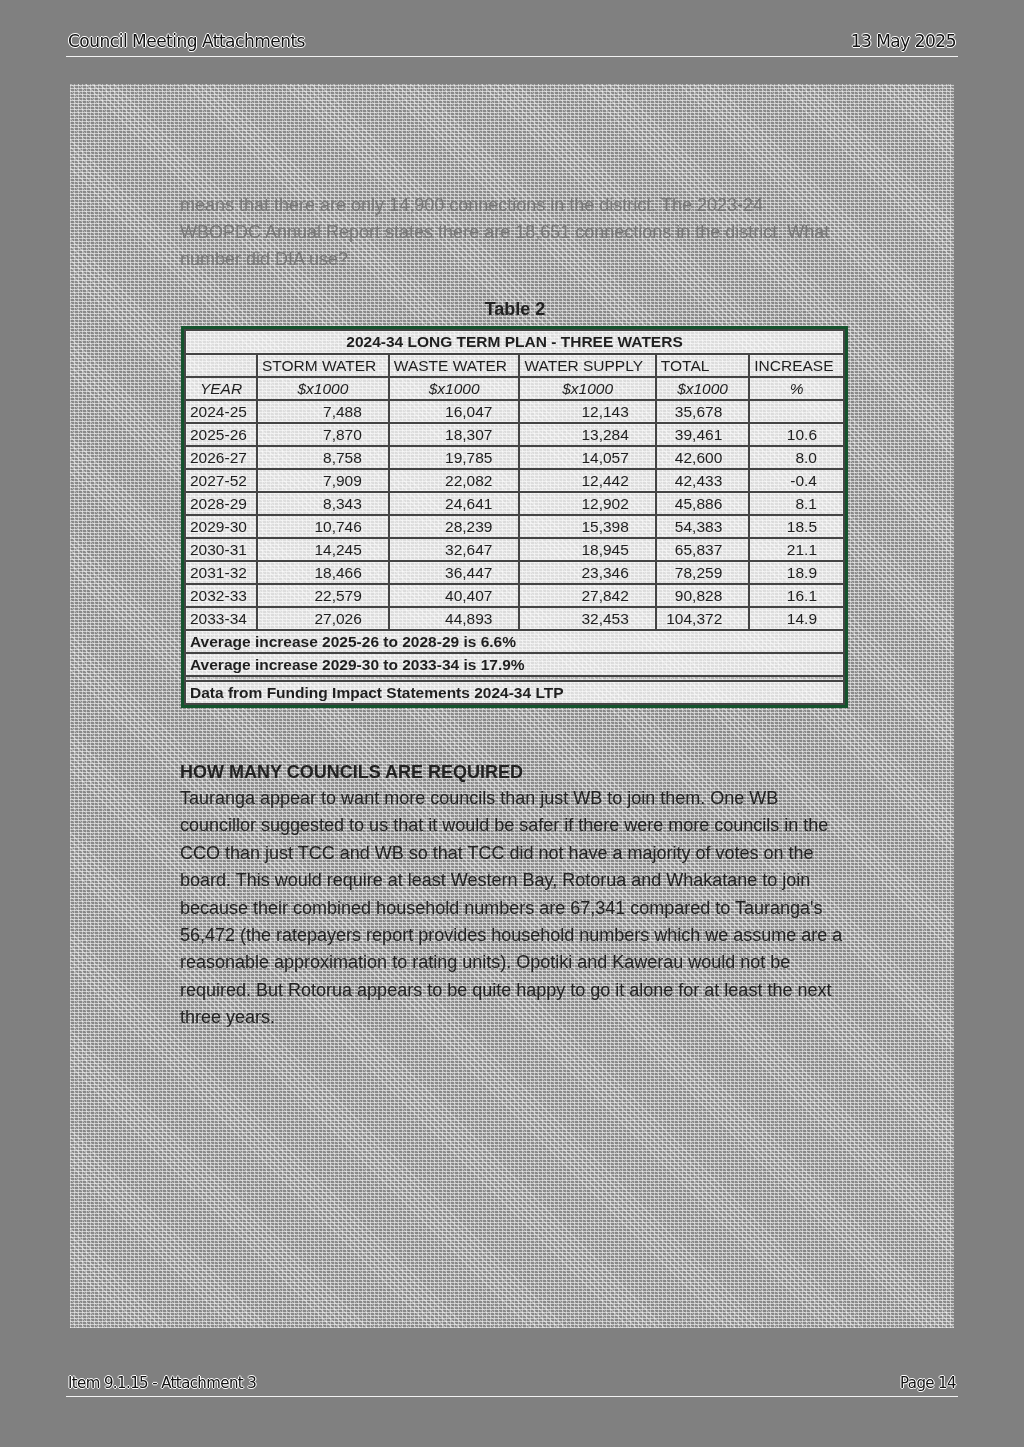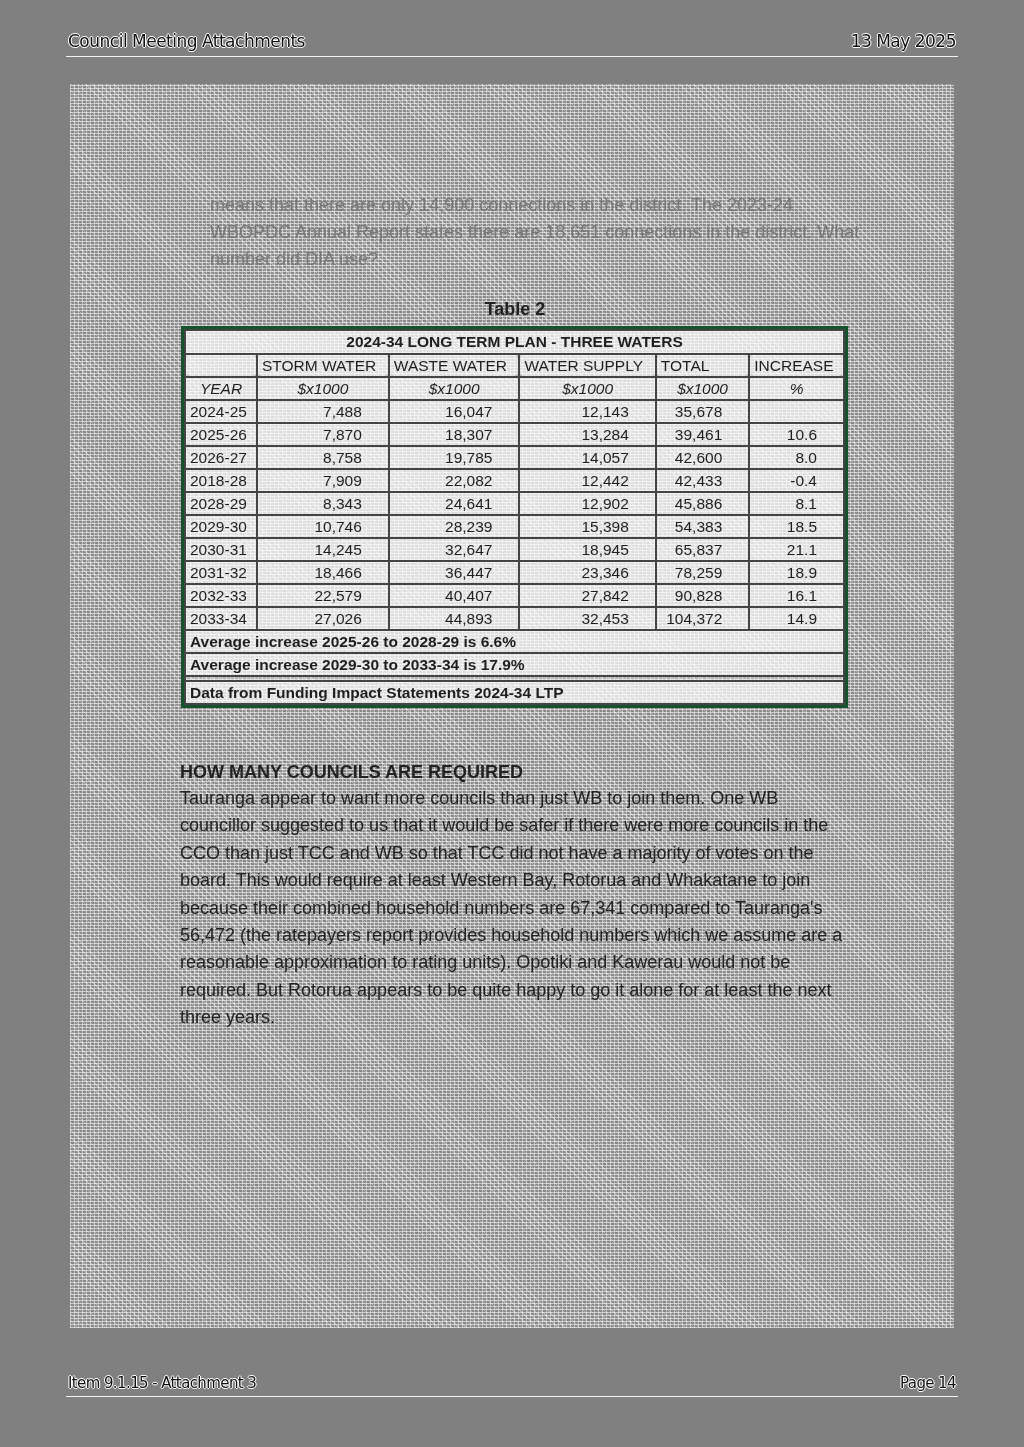--- a/index.html
+++ b/index.html
@@ -29,21 +29,21 @@
     position: absolute; left: 70px; top: 84px; width: 884px; height: 1244px;
     background-color: #8a8a8a;
     background-image:
       repeating-linear-gradient(0deg, rgba(255,255,255,0.55) 0 1px, transparent 1px 3px),
       repeating-linear-gradient(90deg, rgba(255,255,255,0.45) 0 1px, transparent 1px 4px),
       repeating-linear-gradient(45deg, rgba(255,255,255,0.35) 0 1px, transparent 1px 5px),
       repeating-linear-gradient(135deg, rgba(128,128,128,0.4) 0 2px, transparent 2px 7px);
   }
 
   .content {
-    position: absolute; left: 180px; width: 660px; padding-left: 30px;
+    position: absolute; left: 180px; width: 660px;
   }
   .intro {
     top: 192px; font-size: 18px; line-height: 27px; color: #777;
   }
   .intro p { margin: 0; }
 
   .table-caption {
     position: absolute; left: 180px; width: 670px; top: 299px;
     text-align: center; font-weight: bold; font-size: 18px; color: #222;
   }
@@ -54,21 +54,21 @@
   }
   table.ltp {
     width: 100%; border-collapse: collapse; font-family: "Liberation Sans", sans-serif;
     font-size: 15.5px; color: #1e1e1e;
   }
   table.ltp td, table.ltp th {
     border: 2px solid #444; height: 21px; padding: 0 4px; font-weight: normal;
     background: rgba(255,255,255,0.55);
   }
   table.ltp .title-row th { font-weight: bold; text-align: center; height: 22px; }
-  table.ltp .hdr th { text-align: left; border-radius: 8px; }
+  table.ltp .hdr th { text-align: left; }
   table.ltp .unit td { text-align: center; font-style: italic; }
   table.ltp td.num { text-align: right; padding-right: 26px; }
   table.ltp td.yr { text-align: left; width: 62px; }
   table.ltp .note td { text-align: left; height: 21px; font-weight: bold; }
   table.ltp .spacer td { height: 3px; padding: 0; border-left: 2px solid #444; border-right: 2px solid #444; background: transparent; }
 
   .section {
     position: absolute; left: 180px; top: 759px; width: 665px;
   }
   .section h3 {
@@ -136,21 +136,21 @@
     </tr>
     <tr>
       <td class="yr">2026-27</td>
       <td class="num">8,758</td>
       <td class="num">19,785</td>
       <td class="num">14,057</td>
       <td class="num">42,600</td>
       <td class="num">8.0</td>
     </tr>
     <tr>
-      <td class="yr">2018-28</td>
+      <td class="yr">2027-52</td>
       <td class="num">7,909</td>
       <td class="num">22,082</td>
       <td class="num">12,442</td>
       <td class="num">42,433</td>
       <td class="num">-0.4</td>
     </tr>
     <tr>
       <td class="yr">2028-29</td>
       <td class="num">8,343</td>
       <td class="num">24,641</td>

